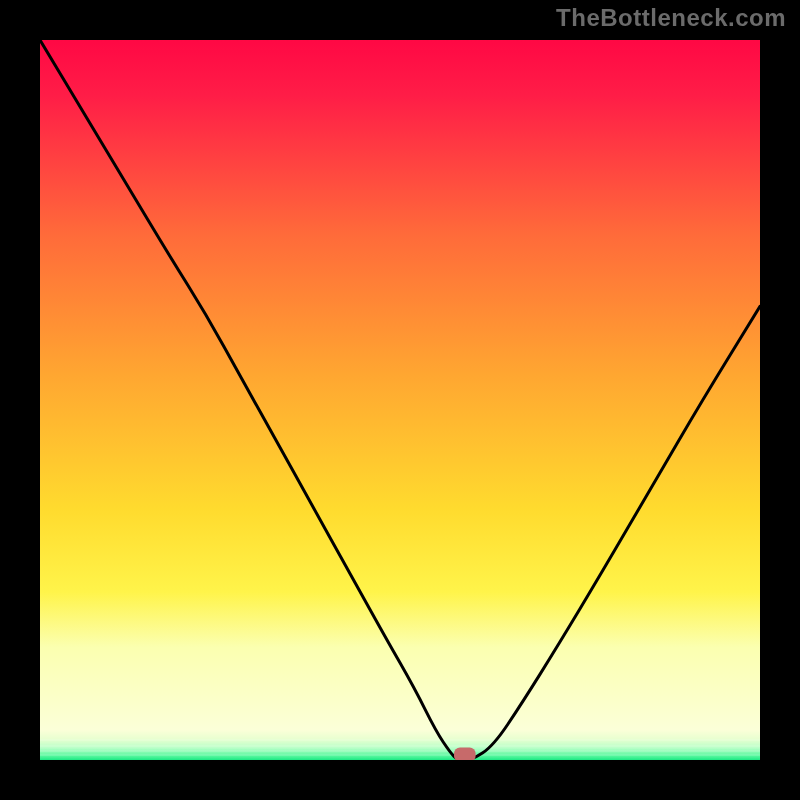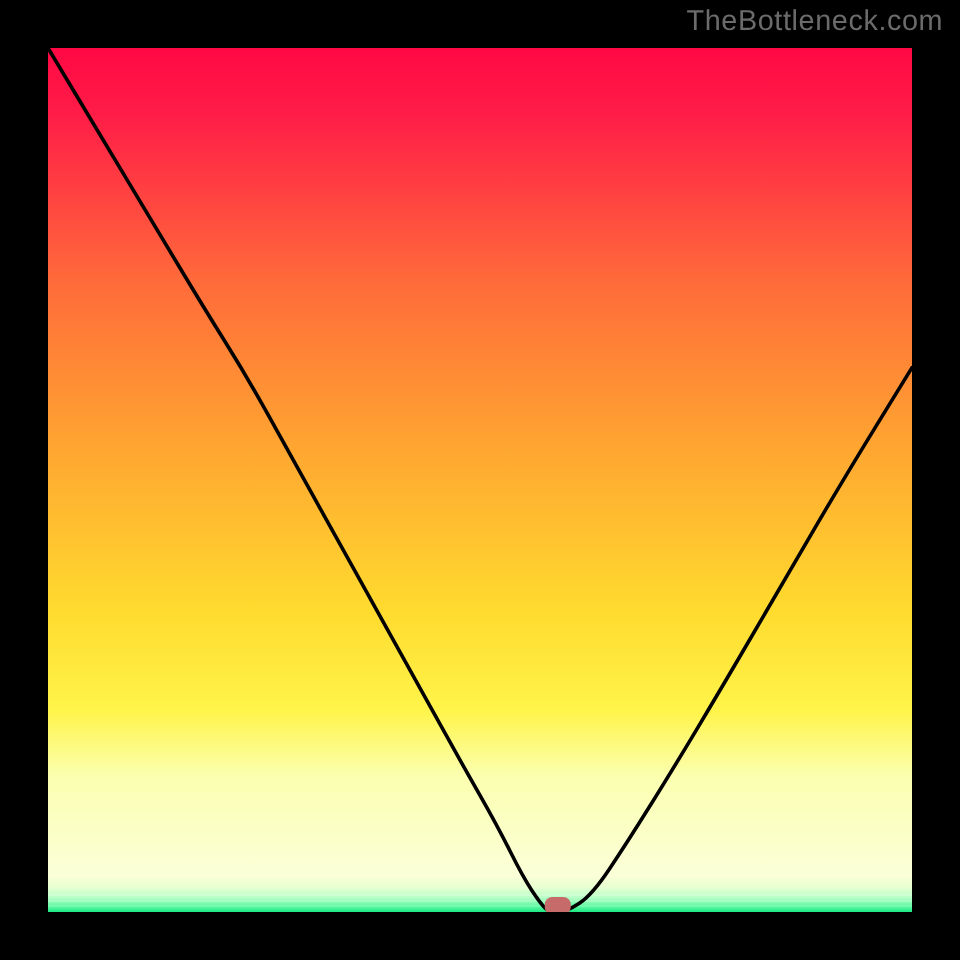--- a/index.html
+++ b/index.html
@@ -17,21 +17,21 @@
     height: 800px;
     background: #000;
   }
   .watermark {
     position: absolute;
     top: 4px;
     right: 14px;
     color: #555;
     color: #6b6b6b;
     font-size: 24px;
-    font-weight: 400;
+    font-weight: 700;
     letter-spacing: 0.5px;
     z-index: 10;
     user-select: none;
   }
   .plot {
     position: absolute;
     left: 40px;
     top: 40px;
     width: 720px;
     height: 720px;

